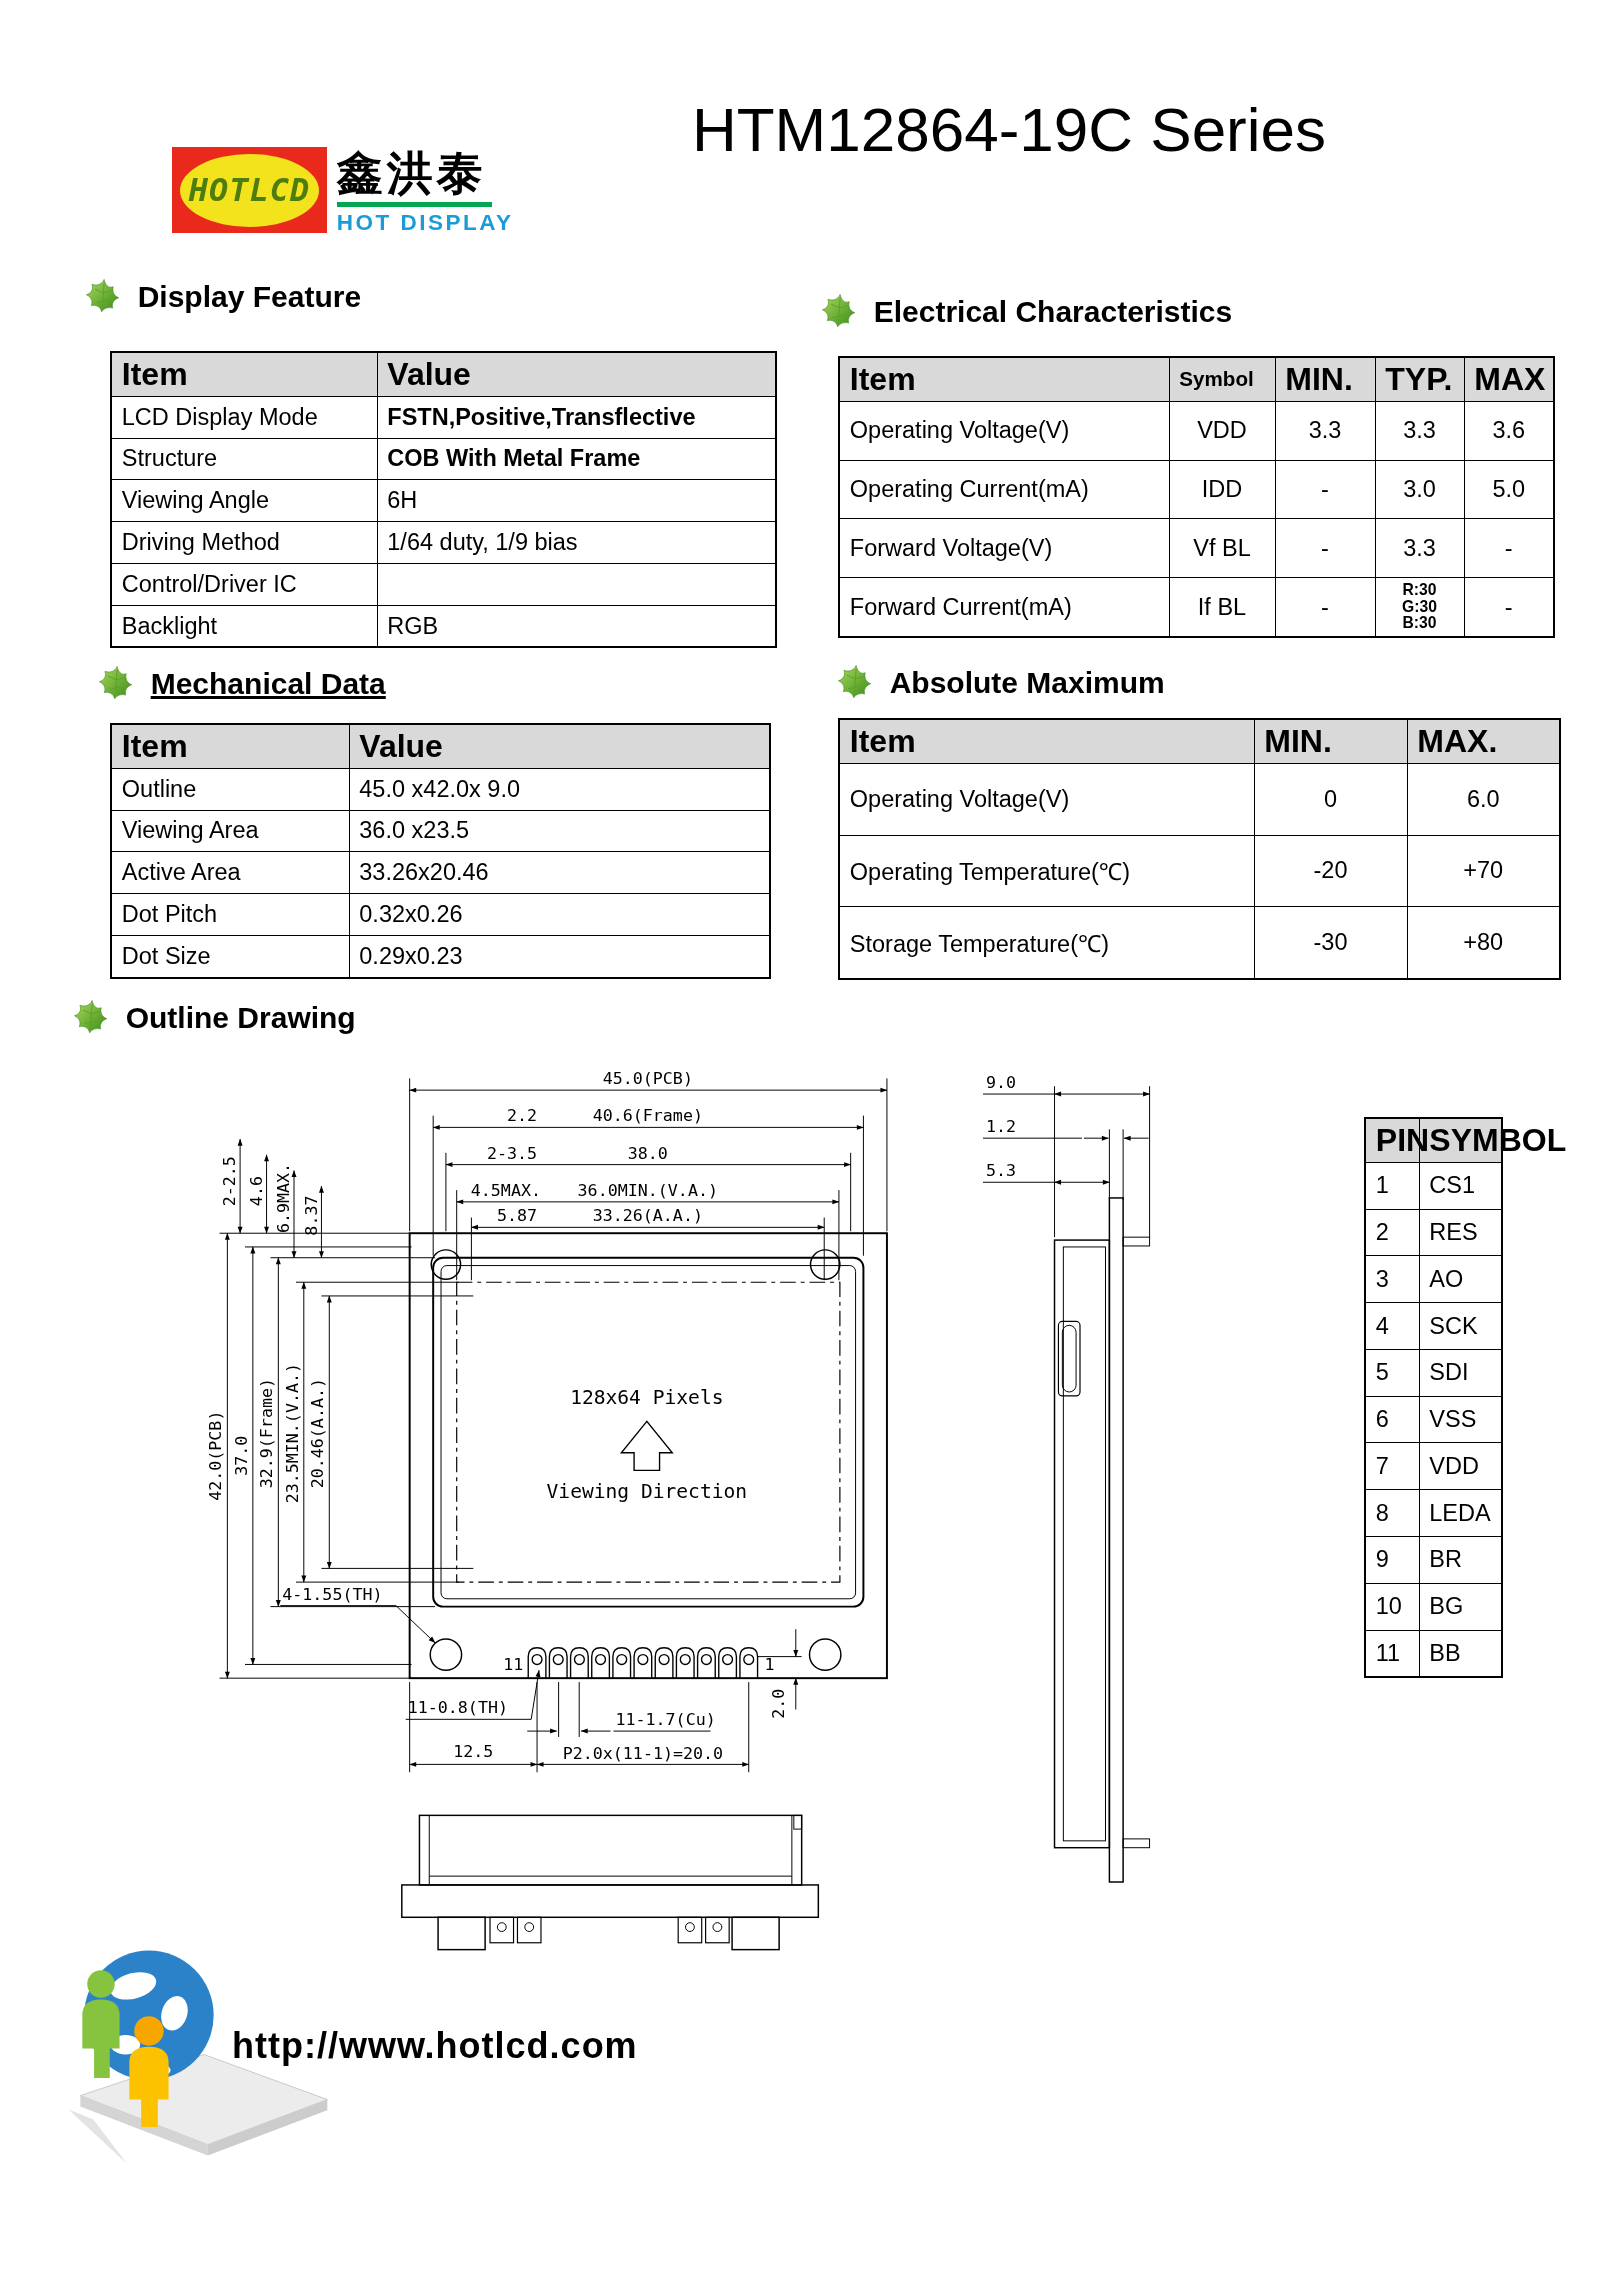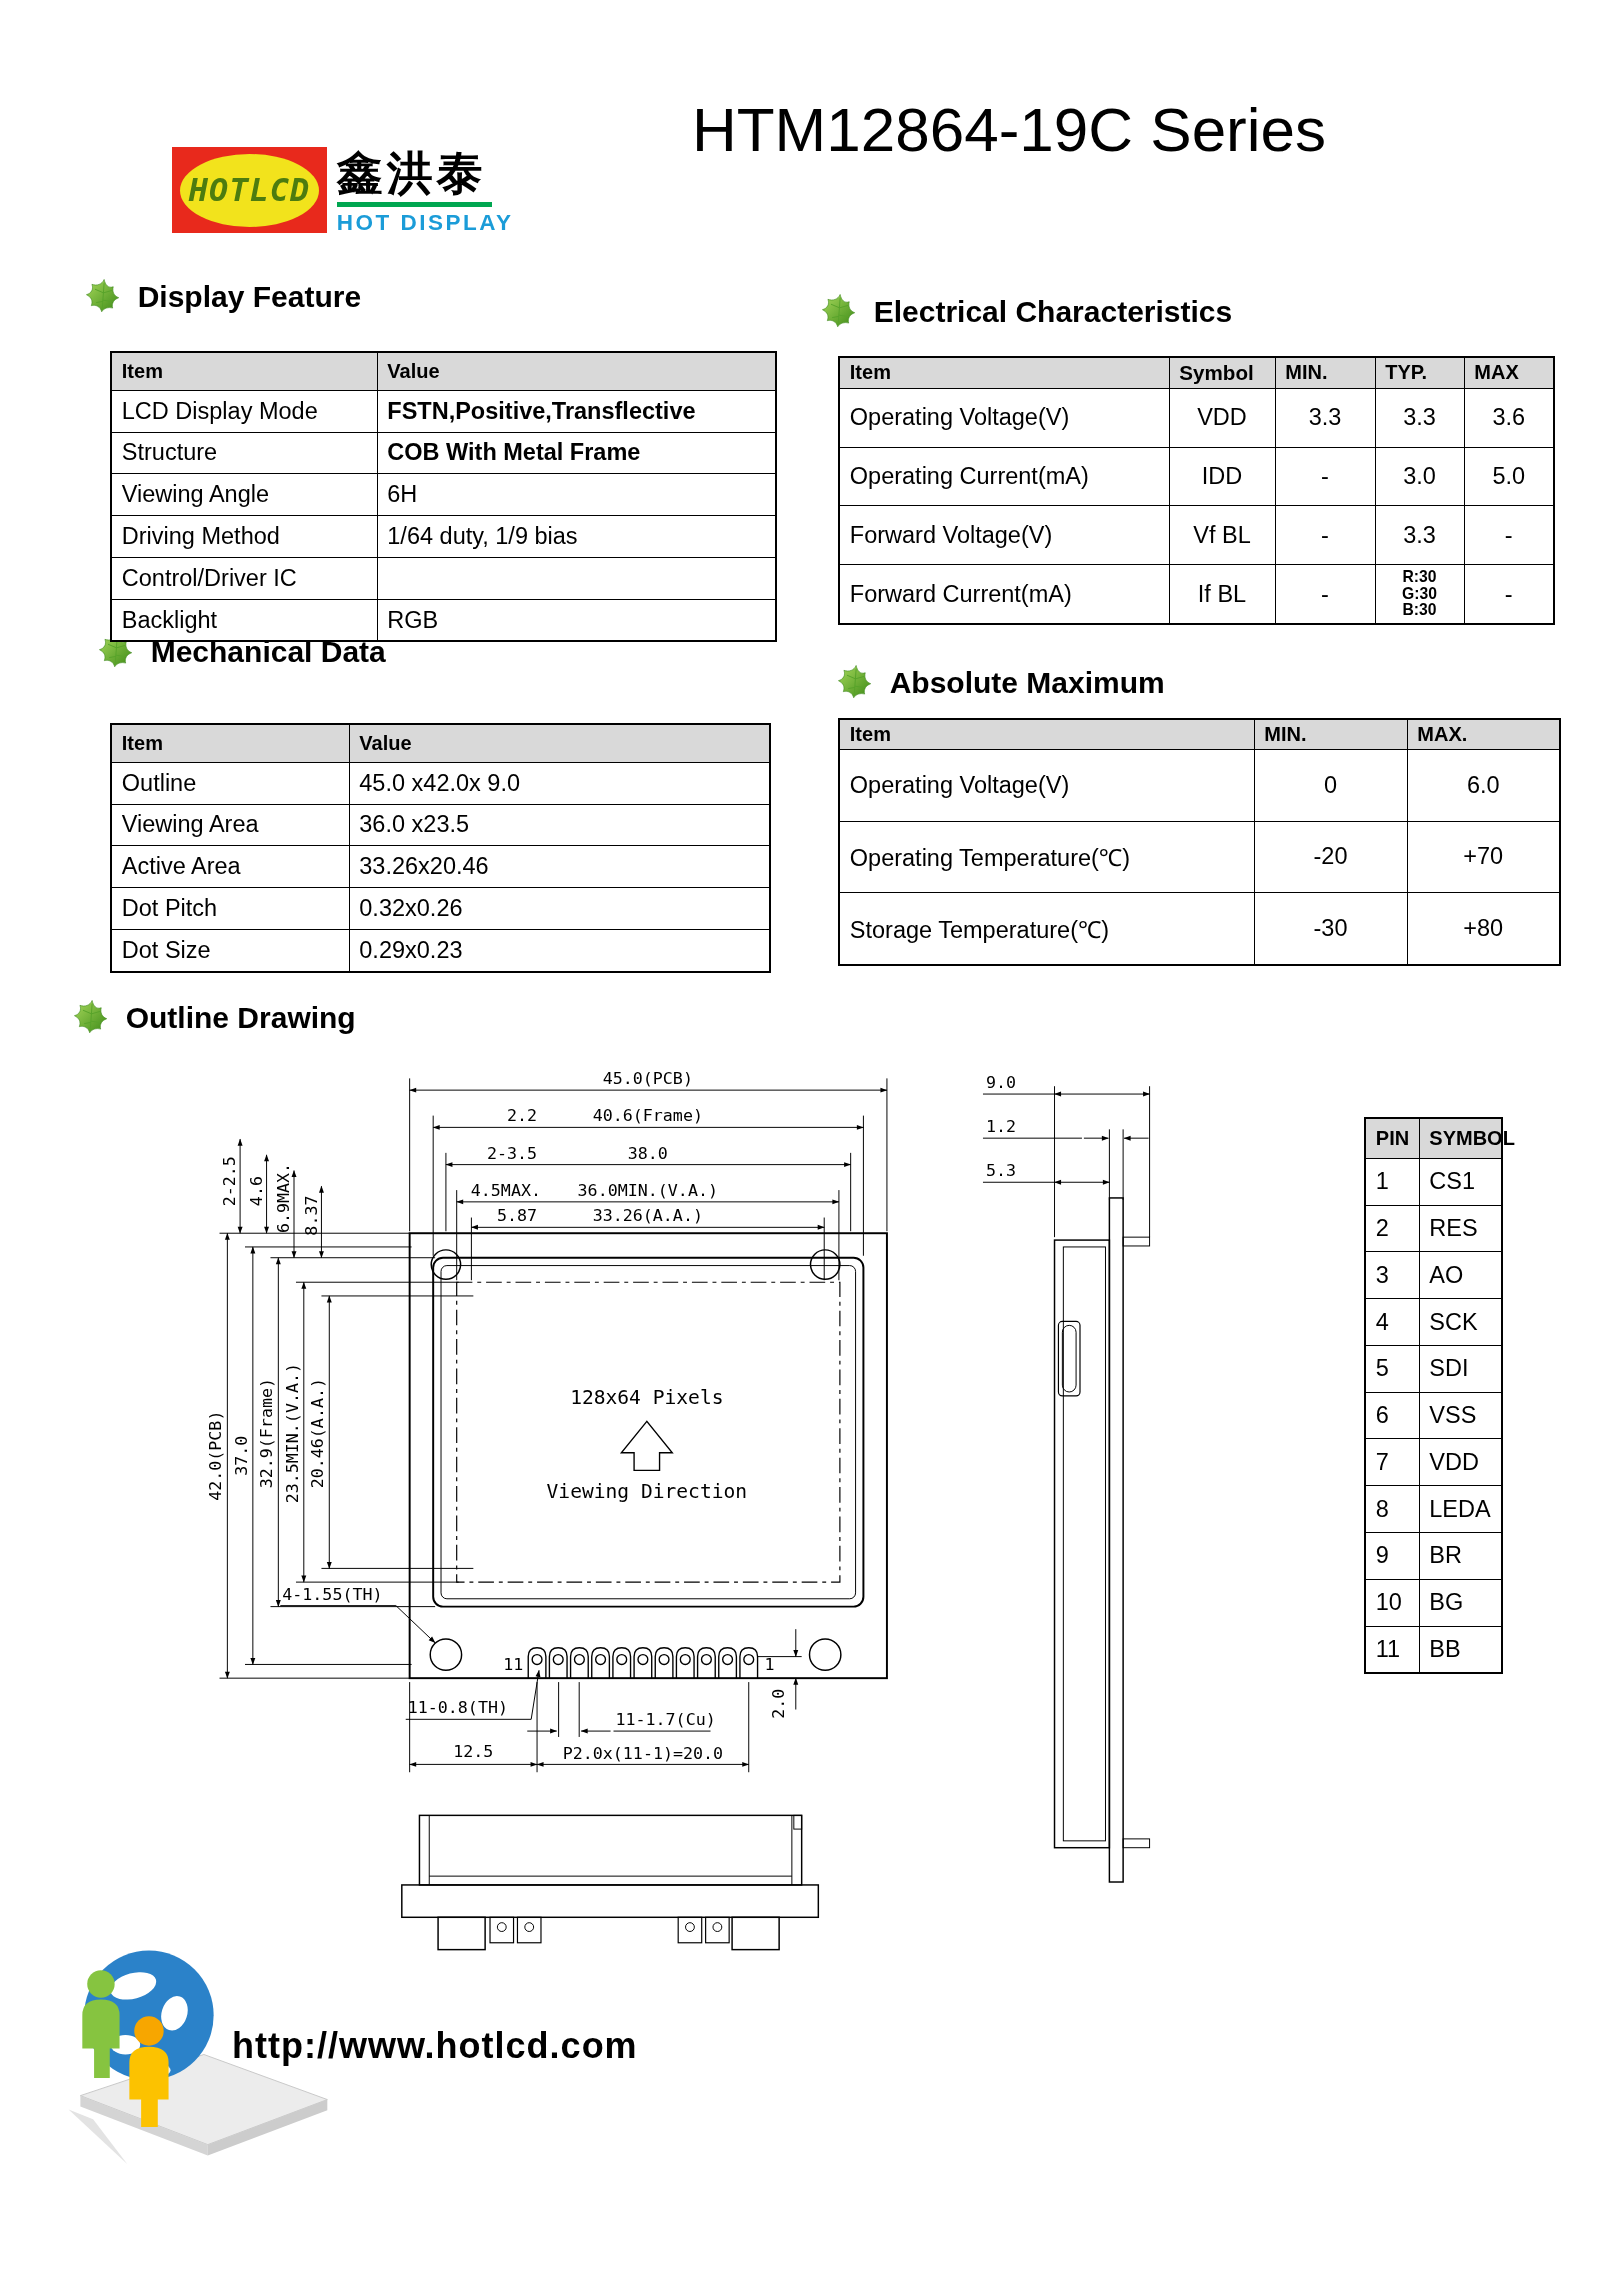--- a/index.html
+++ b/index.html
@@ -15,21 +15,21 @@
   .logo-right{margin-left:9.8px;}
   .logo-cn{font-size:46px;font-weight:bold;line-height:1.15;letter-spacing:3.9px;font-family:"DejaVu Sans",sans-serif;}
   .logo-bar{height:4.9px;background:#00a650;width:155px;margin:2px 0 2.9px;}
   .logo-sub{color:#1b9cd8;font-weight:bold;font-size:22.5px;letter-spacing:2.5px;}
   .doc-title{font-size:62px;letter-spacing:0px;text-align:center;white-space:nowrap;}
   
   .heading{display:flex;align-items:center;gap:13.7px;font-weight:bold;font-size:30px;}
   .leaf{width:41px;height:39px;flex:0 0 auto;}
   
   table.dt{border-collapse:collapse;table-layout:fixed;background:#fff;border:2px solid #000;}
-  table.dt th{background:#d9d9d9;font-size:20px;font-weight:bold;text-align:left;
+  table.dt th{background:#d9d9d9;font-size:32px;font-weight:bold;text-align:left;
               padding:2.9px 9.8px;border:1px solid #000;}
   table.dt td{font-size:23.5px;padding:2.9px 9.8px;border:1px solid #000;overflow:hidden;white-space:nowrap;}
   .t-df td{height:35px;} .t-df th{height:31px;}
   .t-df tbody tr:nth-child(-n+2) td:nth-child(2){font-weight:bold;}
   .t-el th{text-align:center;} .t-el th:first-child{text-align:left;}
   .t-el th:nth-child(2){font-size:20.6px;}
   .t-el td{height:52px;text-align:center;} .t-el td:first-child{text-align:left;}
   .t-me td{height:35px;} .t-me th{height:31px;}
   .t-ab th{text-align:center;} .t-ab th:first-child{text-align:left;}
   .t-ab td{height:65px;text-align:center;} .t-ab td:first-child{text-align:left;}
@@ -80,21 +80,21 @@
         <use href="#leaf"></use>
       </svg>
     <span>Display Feature</span>
   </div>
   <div class="abs heading" style="left:819px;top:292px;">
     <svg class="leaf" viewBox="0 0 42 40" width="41" height="39">
         <use href="#leaf"></use>
       </svg>
     <span>Electrical Characteristics</span>
   </div>
-  <div class="abs heading" style="left:96px;top:632px;">
+  <div class="abs heading" style="left:96px;top:664px;text-decoration:underline;">
     <svg class="leaf" viewBox="0 0 42 40" width="41" height="39">
         <use href="#leaf"></use>
       </svg>
     <span>Mechanical Data</span>
   </div>
   <div class="abs heading" style="left:835px;top:663px;">
     <svg class="leaf" viewBox="0 0 42 40" width="41" height="39">
         <use href="#leaf"></use>
       </svg>
     <span>Absolute Maximum</span>

